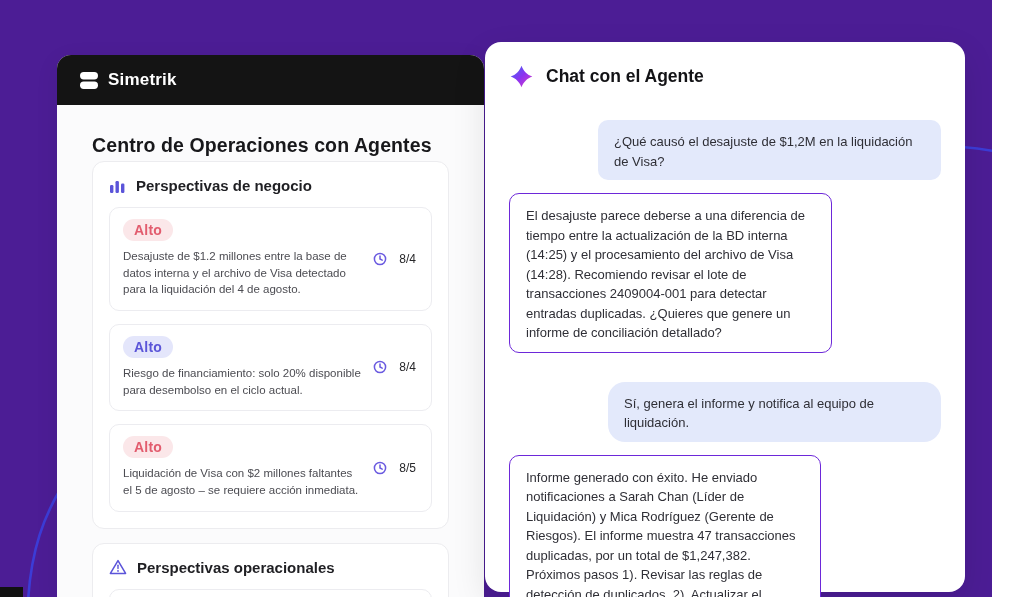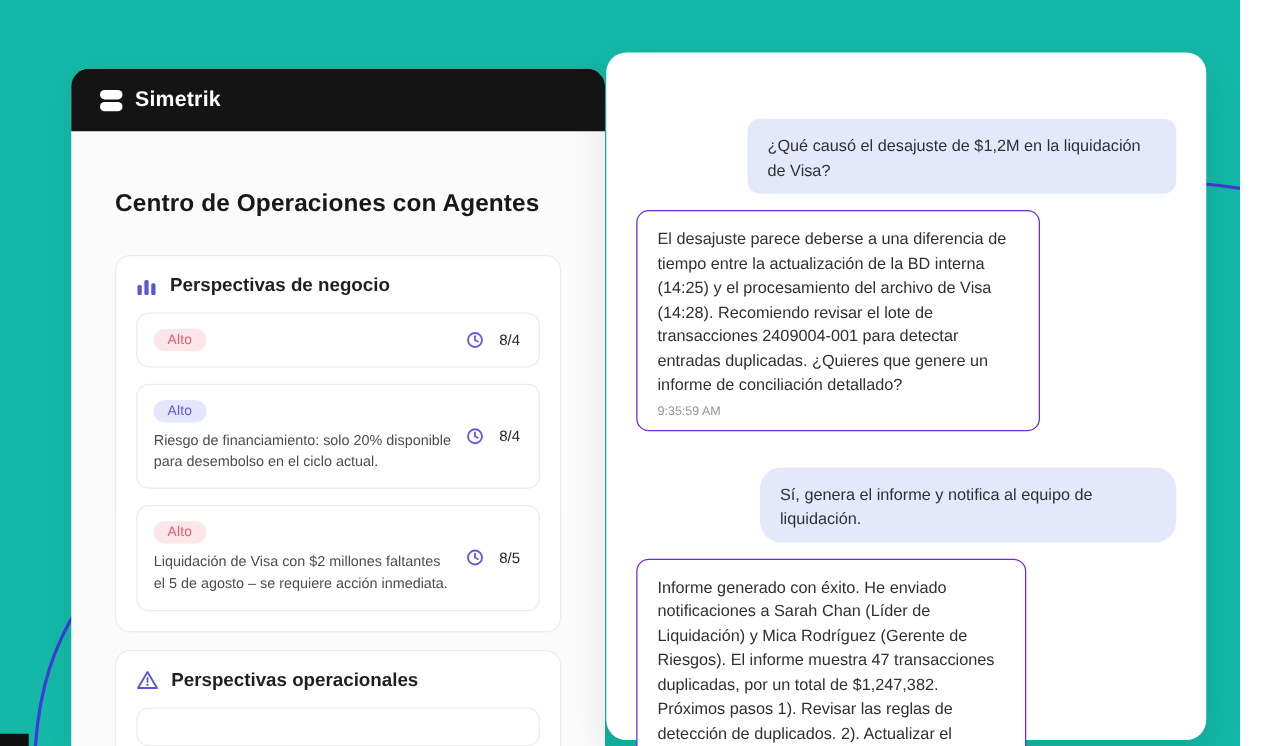--- a/index.html
+++ b/index.html
@@ -2,21 +2,21 @@
 <html><head>
 <meta charset="utf-8">
 <style>
   * { margin: 0; padding: 0; box-sizing: border-box; }
   html, body { width: 1024px; height: 597px; }
   body { font-family: "Liberation Sans", sans-serif; }
 
   .canvas {
     position: relative;
     width: 992px; height: 597px;
-    background: #14b8a6;
+    background: #4c1d95;
     overflow: hidden;
   }
 
   
   .deco { position: absolute; inset: 0; z-index: 1; pointer-events: none; }
 
   
   .ops-panel {
     position: absolute; left: 57px; top: 55px;
     width: 427px; height: 542px;
@@ -27,45 +27,45 @@
   }
   .brand-bar {
     height: 50px; background: #141414;
     border-radius: 14px 14px 0 0;
     display: flex; align-items: center;
     padding-left: 22px; gap: 9px;
   }
   .brand-name { color: #ffffff; font-size: 17px; font-weight: 700; letter-spacing: .2px; }
   .ops-body { padding: 0 35px; }
   .page-title {
-    margin-top: 47px;
+    margin-top: 29px;
     font-size: 19.5px; font-weight: 700; color: #18181b;
     letter-spacing: .1px;
   }
   .card {
-    margin-top: 29px;
+    margin-top: 4px;
     background: #ffffff;
     border: 1px solid #ececef;
     border-radius: 12px;
     padding: 15px 16px 16px;
   }
   .card-head { display: flex; align-items: center; gap: 10px; }
   .card-title { font-size: 15px; font-weight: 700; color: #1f1f23; }
   .insight-item {
     margin-top: 13px;
     border: 1px solid #ececf0; border-radius: 10px;
     background: #fff;
     padding: 11px 13px 12px;
     display: flex; align-items: center; gap: 10px;
     cursor: pointer;
   }
   .insight-main { flex: 1; min-width: 0; }
   .badge {
     display: inline-block;
-    font-size: 11px; font-weight: 400;
+    font-size: 14px; font-weight: 700;
     padding: 3px 11px; border-radius: 999px;
     letter-spacing: .2px;
   }
   .badge.high  { background: #fbe7e9; color: #e25c6e; }
   .badge.medium{ background: #e4e6fb; color: #5b55d8; }
   .insight-text {
     margin-top: 7px;
     font-size: 11.5px; line-height: 1.45; color: #4c4c52;
   }
   .insight-meta {
@@ -138,20 +138,21 @@
               <rect x="6.5" y="3" width="3.4" height="12" rx="1.2" fill="#5b54d9"></rect>
               <rect x="12" y="5.5" width="3.4" height="9.5" rx="1.2" fill="#5b54d9"></rect>
             </svg>
           </span>
           <span class="card-title">Perspectivas de negocio</span>
         </div>
 
         <div class="insight-item">
           <div class="insight-main">
             <span class="badge high">Alto</span>
+            <div class="insight-text">Desajuste de $1.2 millones entre la base de datos interna y el archivo de Visa detectado para la liquidación del 4 de agosto.</div>
           </div>
           <div class="insight-meta">
             <span style="display:flex;">
               <svg width="14" height="14" viewBox="0 0 14 14">
                 <circle cx="7" cy="7" r="5.6" fill="none" stroke="#6a5ae0" stroke-width="1.5"></circle>
                 <path d="M7 4 L7 7 L9.2 8.2" fill="none" stroke="#6a5ae0" stroke-width="1.5" stroke-linecap="round"></path>
               </svg>
             </span>
             <span class="insight-date">8/4</span>
           </div>
@@ -208,30 +209,44 @@
           
           
         </div>
 
       </div>
     </div>
   </div>
 
   <div class="chat-panel">
 
+    <div class="chat-head">
+      <span style="display:flex;">
+        <svg width="25" height="25" viewBox="0 0 24 24">
+          <defs>
+            <linearGradient id="agGrad" x1="0" y1="0" x2="1" y2="1">
+              <stop offset="0" stop-color="#3b6bf5"></stop>
+              <stop offset="0.5" stop-color="#8b33f0"></stop>
+              <stop offset="1" stop-color="#e03bc4"></stop>
+            </linearGradient>
+          </defs>
+          <path d="M12 1.6 C13.6 6.4 17.6 10.4 22.4 12 C17.6 13.6 13.6 17.6 12 22.4 C10.4 17.6 6.4 13.6 1.6 12 C6.4 10.4 10.4 6.4 12 1.6 Z" fill="url(#agGrad)"></path>
+        </svg>
+      </span>
+      <span class="chat-title">Chat con el Agente</span>
+    </div>
 
     <div class="messages">
 
       <div class="bubble user b1">
         <div class="msg-text">¿Qué causó el desajuste de $1,2M en la liquidación de Visa?</div>
       </div>
 
       <div class="bubble agent b2">
         <div class="msg-text">El desajuste parece deberse a una diferencia de tiempo entre la actualización de la BD interna (14:25) y el procesamiento del archivo de Visa (14:28). Recomiendo revisar el lote de transacciones 2409004-001 para detectar entradas duplicadas. ¿Quieres que genere un informe de conciliación detallado?</div>
-        <div class="msg-time">9:35:59 AM</div>
       </div>
 
       <div class="bubble user b3">
         <div class="msg-text">Sí, genera el informe y notifica al equipo de liquidación.</div>
       </div>
 
       <div class="bubble agent b4">
         <div class="msg-text">Informe generado con éxito. He enviado notificaciones a Sarah Chan (Líder de Liquidación) y Mica Rodríguez (Gerente de Riesgos). El informe muestra 47 transacciones duplicadas, por un total de $1,247,382. Próximos pasos 1). Revisar las reglas de detección de duplicados. 2). Actualizar el tiempo de procesamiento.</div>
 
       </div>

